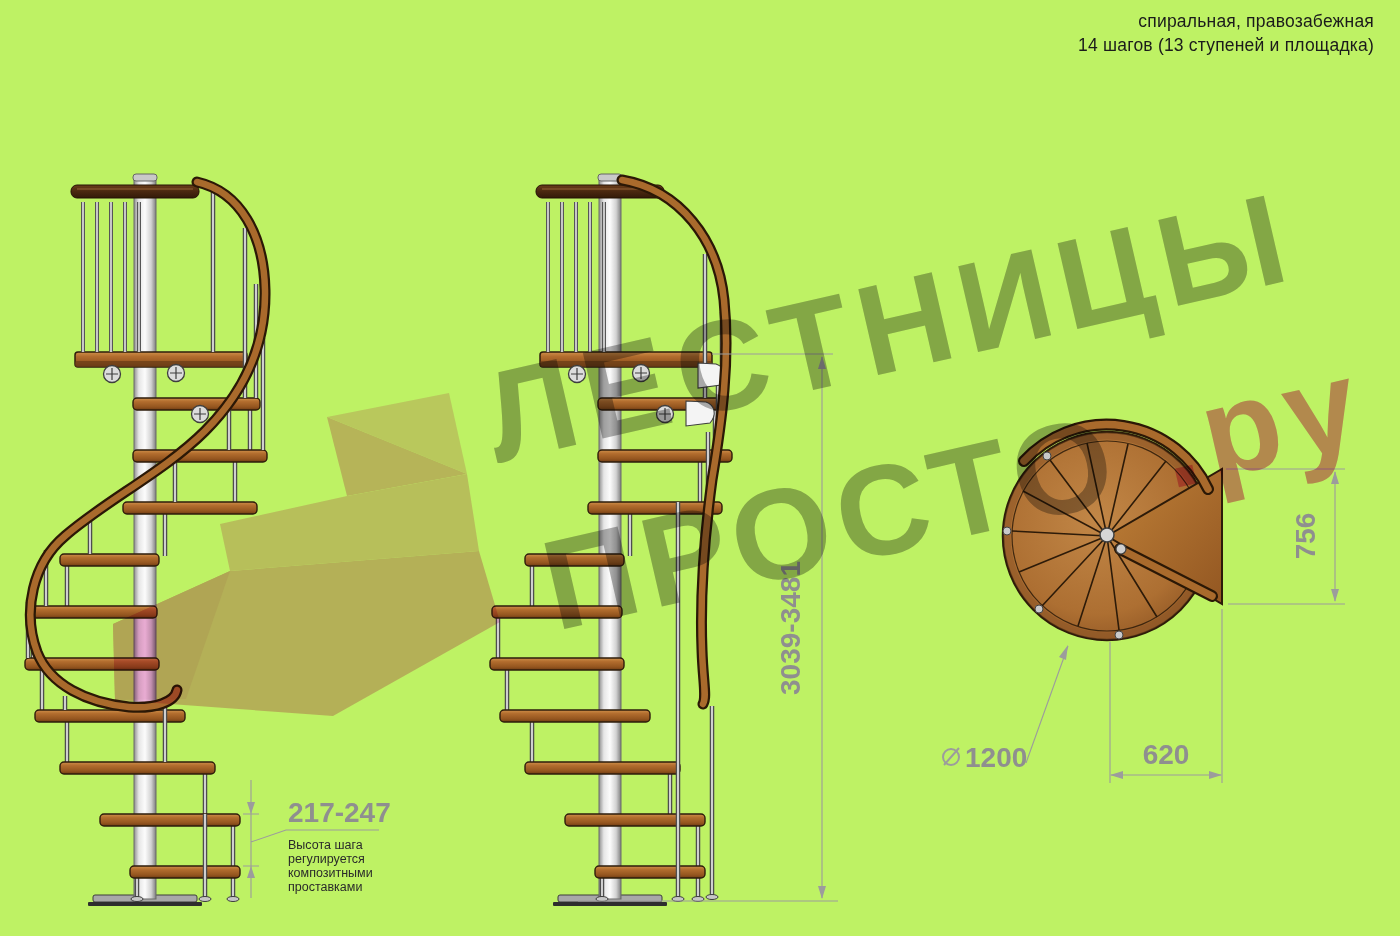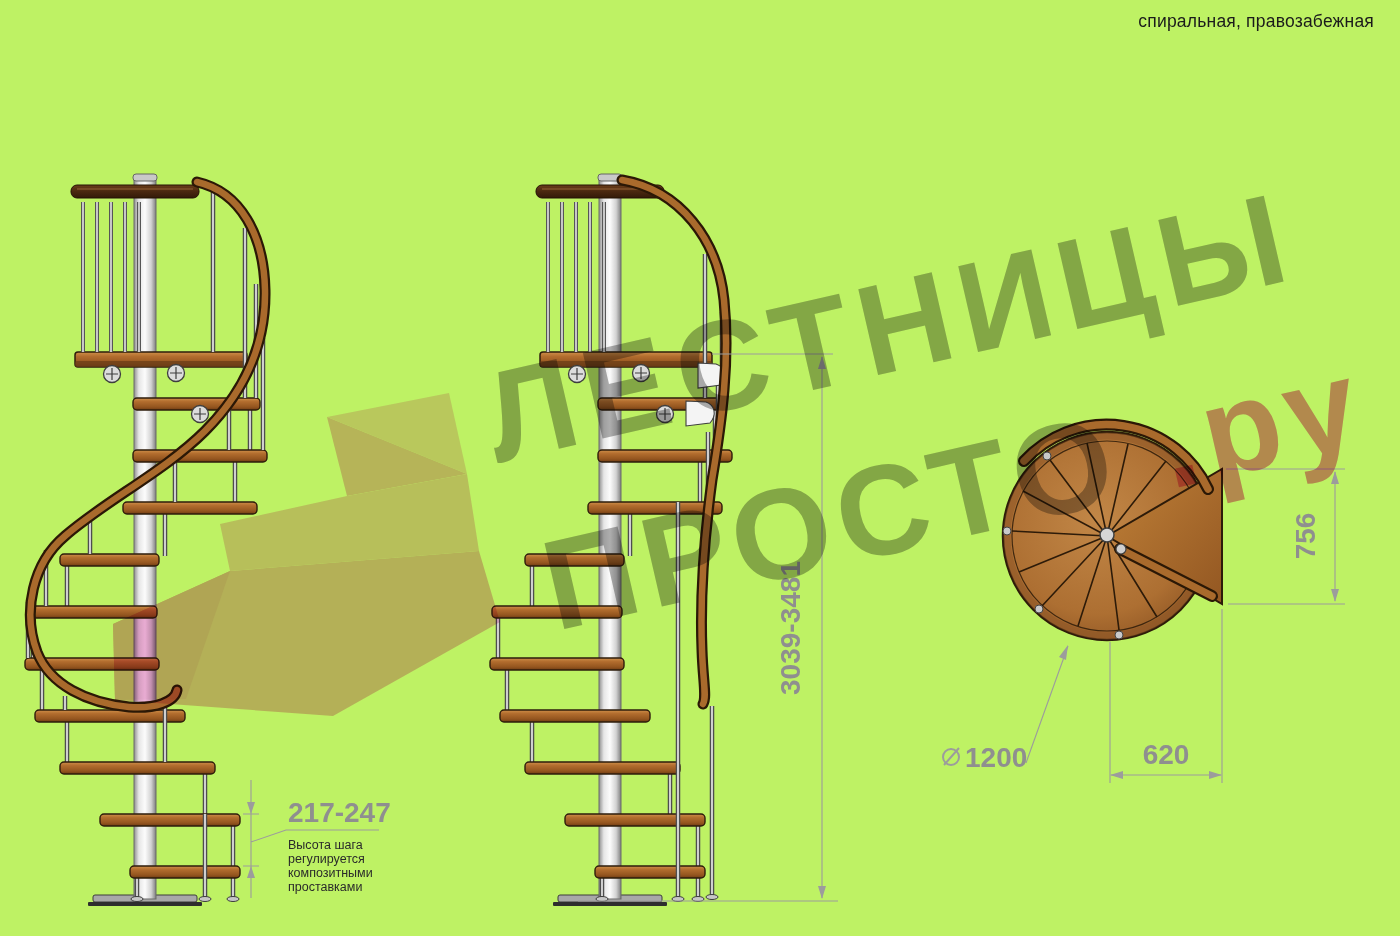--- a/index.html
+++ b/index.html
@@ -13,20 +13,21 @@
   .dimtxt{font-weight:bold;font-size:28px;fill:#8f8f8f;}
   .notetxt{font-size:12.5px;fill:#2a2a2a;}
 </style>
 </head>
 <body>
 
 <div class="canvas">
 
   <div class="spec-header">
     <div>спиральная, правозабежная</div>
+    <div>14 шагов (13 ступеней и площадка)</div>
   </div>
 
   <svg width="1400" height="936" viewBox="0 0 1400 936">
     <defs>
       <linearGradient id="gPole" x1="0" y1="0" x2="1" y2="0">
         <stop offset="0" stop-color="#8f8f8f"></stop>
           <stop offset="0.22" stop-color="#e6e6e6"></stop>
         <stop offset="0.5" stop-color="#fcfcfc"></stop>
           <stop offset="0.78" stop-color="#d2d2d2"></stop>
         <stop offset="1" stop-color="#7f7f7f"></stop>

